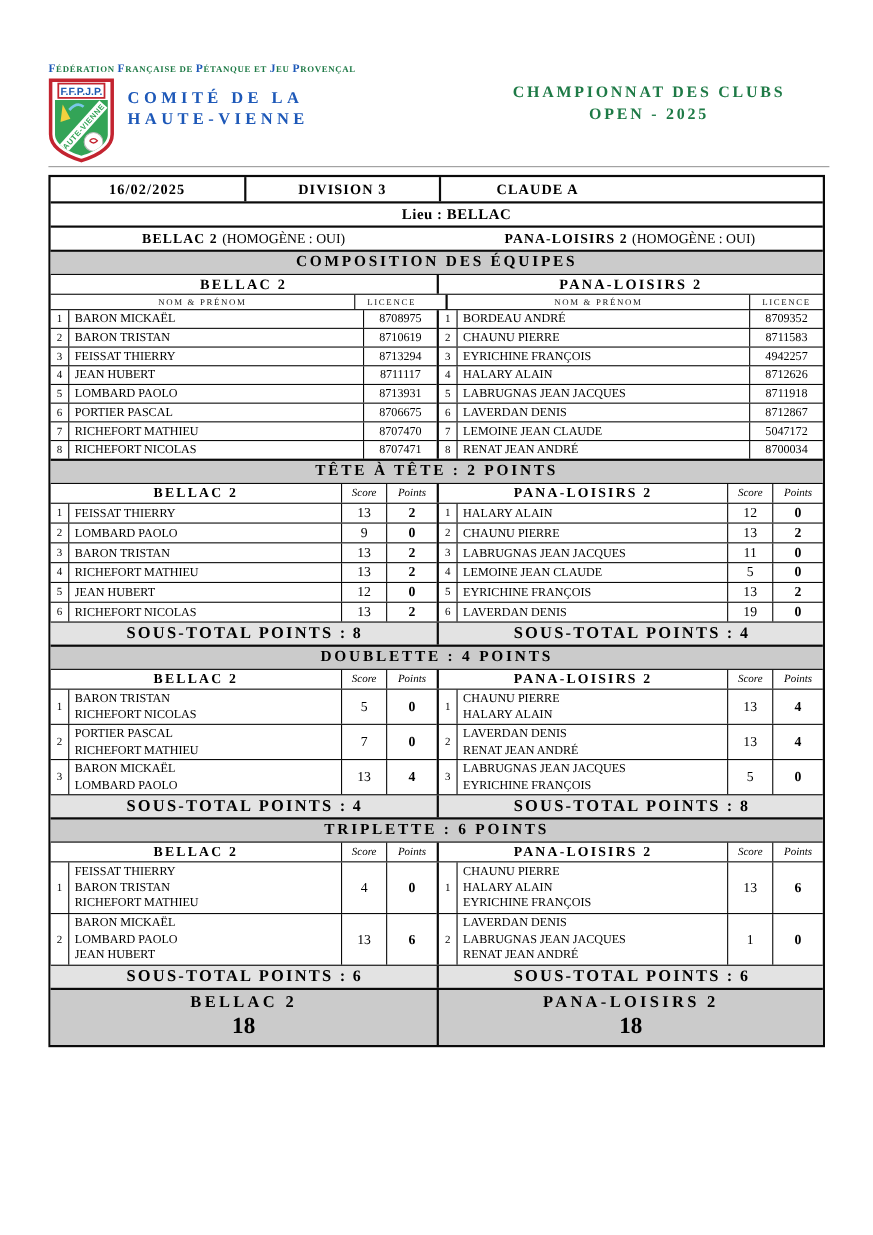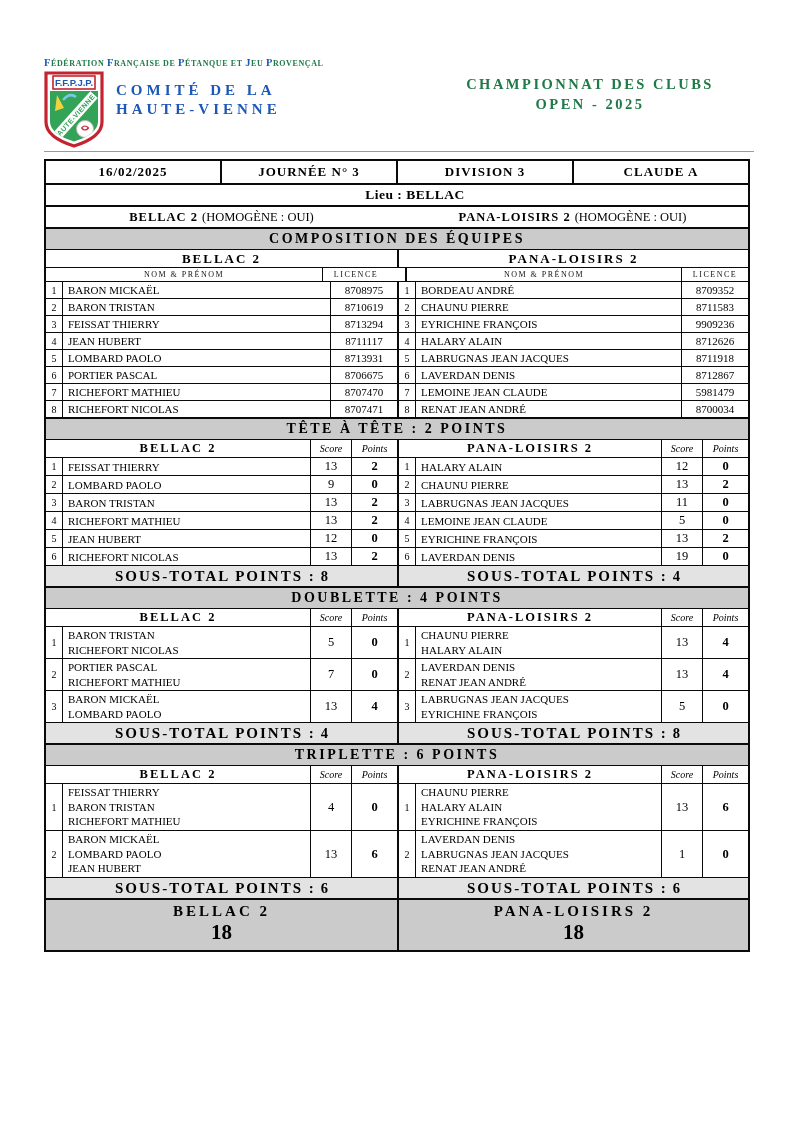--- a/index.html
+++ b/index.html
@@ -112,21 +112,20 @@
     <div>CHAMPIONNAT DES CLUBS</div>
     <div>OPEN - 2025</div>
   </div>
 
   <div class="top-rule"></div>
 
   <div class="main">
 
     <div class="meta-row">
       <div class="meta-cell">16/02/2025</div>
-      <div class="meta-cell">JOURNÉE N° 3</div>
       <div class="meta-cell">DIVISION 3</div>
       <div class="meta-cell">CLAUDE A</div>
     </div>
 
     <div class="lieu-row">Lieu : BELLAC</div>
 
     <div class="teams-row split">
       <div class="team-half half">
         <span class="team-name">BELLAC 2</span>
         <span>(HOMOGÈNE : OUI)</span>
@@ -205,41 +204,41 @@
             <div class="c-lic">8709352</div>
           </div>
           <div class="crow">
             <div class="c-num">2</div>
             <div class="c-name">CHAUNU PIERRE</div>
             <div class="c-lic">8711583</div>
           </div>
           <div class="crow">
             <div class="c-num">3</div>
             <div class="c-name">EYRICHINE FRANÇOIS</div>
-            <div class="c-lic">9909236</div>
+            <div class="c-lic">4942257</div>
           </div>
           <div class="crow">
             <div class="c-num">4</div>
             <div class="c-name">HALARY ALAIN</div>
             <div class="c-lic">8712626</div>
           </div>
           <div class="crow">
             <div class="c-num">5</div>
             <div class="c-name">LABRUGNAS JEAN JACQUES</div>
             <div class="c-lic">8711918</div>
           </div>
           <div class="crow">
             <div class="c-num">6</div>
             <div class="c-name">LAVERDAN DENIS</div>
             <div class="c-lic">8712867</div>
           </div>
           <div class="crow">
             <div class="c-num">7</div>
             <div class="c-name">LEMOINE JEAN CLAUDE</div>
-            <div class="c-lic">5981479</div>
+            <div class="c-lic">5047172</div>
           </div>
           <div class="crow">
             <div class="c-num">8</div>
             <div class="c-name">RENAT JEAN ANDRÉ</div>
             <div class="c-lic">8700034</div>
           </div>
         </div>
     </div>
 
     <div class="sec-title bt2">TÊTE À TÊTE : 2 POINTS</div>

